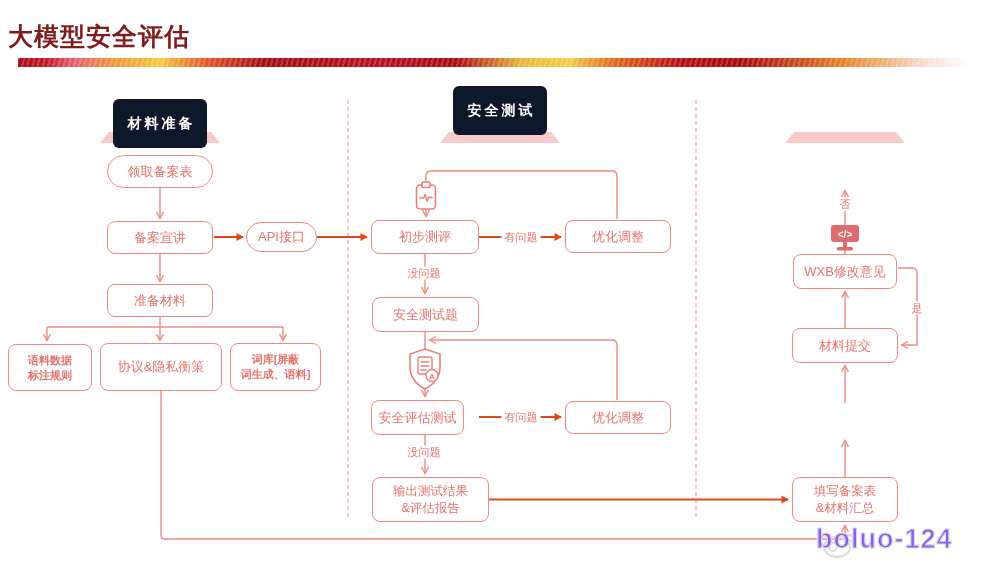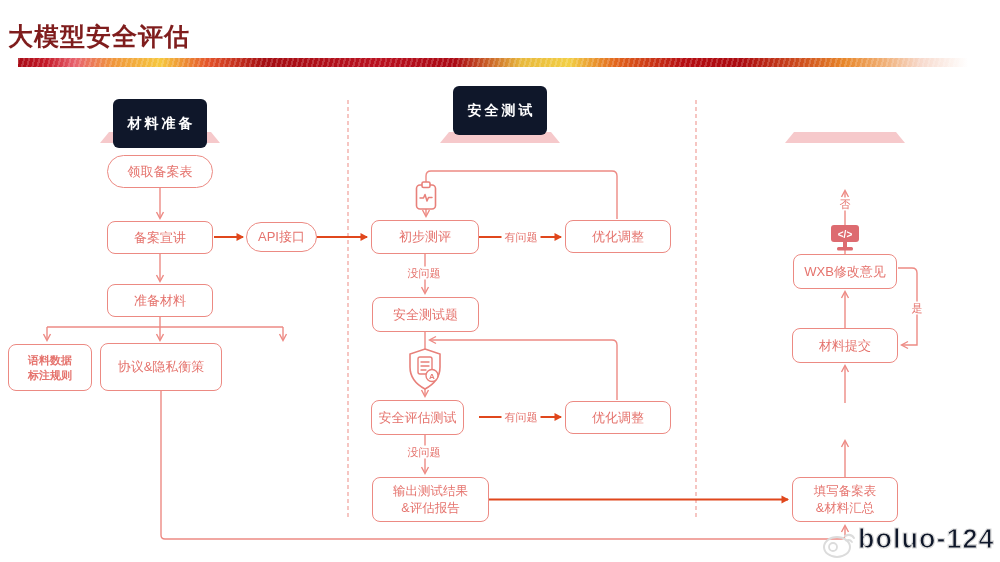--- a/index.html
+++ b/index.html
@@ -20,22 +20,22 @@
     clip-path:polygon(9px 0,111px 0,120px 100%,0 100%);z-index:2;}
   .node{position:absolute;background:#fff;border:1.5px solid #ec8a83;border-radius:8px;
     color:#e5736d;font-size:13px;display:flex;align-items:center;justify-content:center;
     text-align:center;line-height:1.35;white-space:pre-line;z-index:3;box-sizing:border-box;}
   .stadium{border-radius:17px;}
   .small{font-size:11px;font-weight:bold;}
   .mid{font-size:12.5px;}
   .edge-label{position:absolute;transform:translate(-50%,-50%);background:#fff;color:#e5736d;
     font-size:11px;line-height:1;padding:1px 3px;z-index:4;}
   .icon{position:absolute;z-index:4;}
-  .watermark{position:absolute;left:858px;top:524px;font-size:27px;font-weight:700;
-    color:#0f172a;-webkit-text-stroke:1.2px #dadada;letter-spacing:1px;z-index:5;}
+  .watermark{position:absolute;left:816px;top:524px;font-size:27px;font-weight:700;
+    color:#8b5cf6;-webkit-text-stroke:1.2px #dadada;letter-spacing:1px;z-index:5;}
 </style>
 </head>
 <body>
 
 <div class="stage">
 
   <div class="title">大模型安全评估</div>
   <div class="ribbon"></div>
 
   <svg class="wires" viewBox="0 0 1000 562">
@@ -87,20 +87,22 @@
   <div class="podium" style="left:440px;top:132px"></div>
   <div class="podium" style="left:785px;top:132px"></div>
 
   <div class="node stadium" style="left:107px;top:155px;width:106px;height:33px">领取备案表</div>
   <div class="node" style="left:107px;top:221px;width:106px;height:33px">备案宣讲</div>
   <div class="node stadium" style="left:246px;top:222px;width:71px;height:30px">API接口</div>
   <div class="node" style="left:107px;top:284px;width:106px;height:33px">准备材料</div>
   <div class="node small" style="left:8px;top:344px;width:84px;height:47px">语料数据
 标注规则</div>
   <div class="node" style="left:100px;top:343px;width:122px;height:48px">协议&amp;隐私衡策</div>
+  <div class="node small" style="left:230px;top:343px;width:91px;height:48px">词库[屏蔽
+词生成、语料]</div>
 
   <div class="node" style="left:371px;top:220px;width:108px;height:34px">初步测评</div>
   <div class="node" style="left:565px;top:220px;width:106px;height:33px">优化调整</div>
   <div class="node" style="left:372px;top:297px;width:107px;height:35px">安全测试题</div>
   <div class="node" style="left:371px;top:400px;width:93px;height:35px">安全评估测试</div>
   <div class="node" style="left:565px;top:401px;width:106px;height:33px">优化调整</div>
   <div class="node mid" style="left:372px;top:477px;width:117px;height:45px">输出测试结果
 &amp;评估报告</div>
 
   <div class="node" style="left:793px;top:254px;width:104px;height:35px">WXB修改意见</div>

